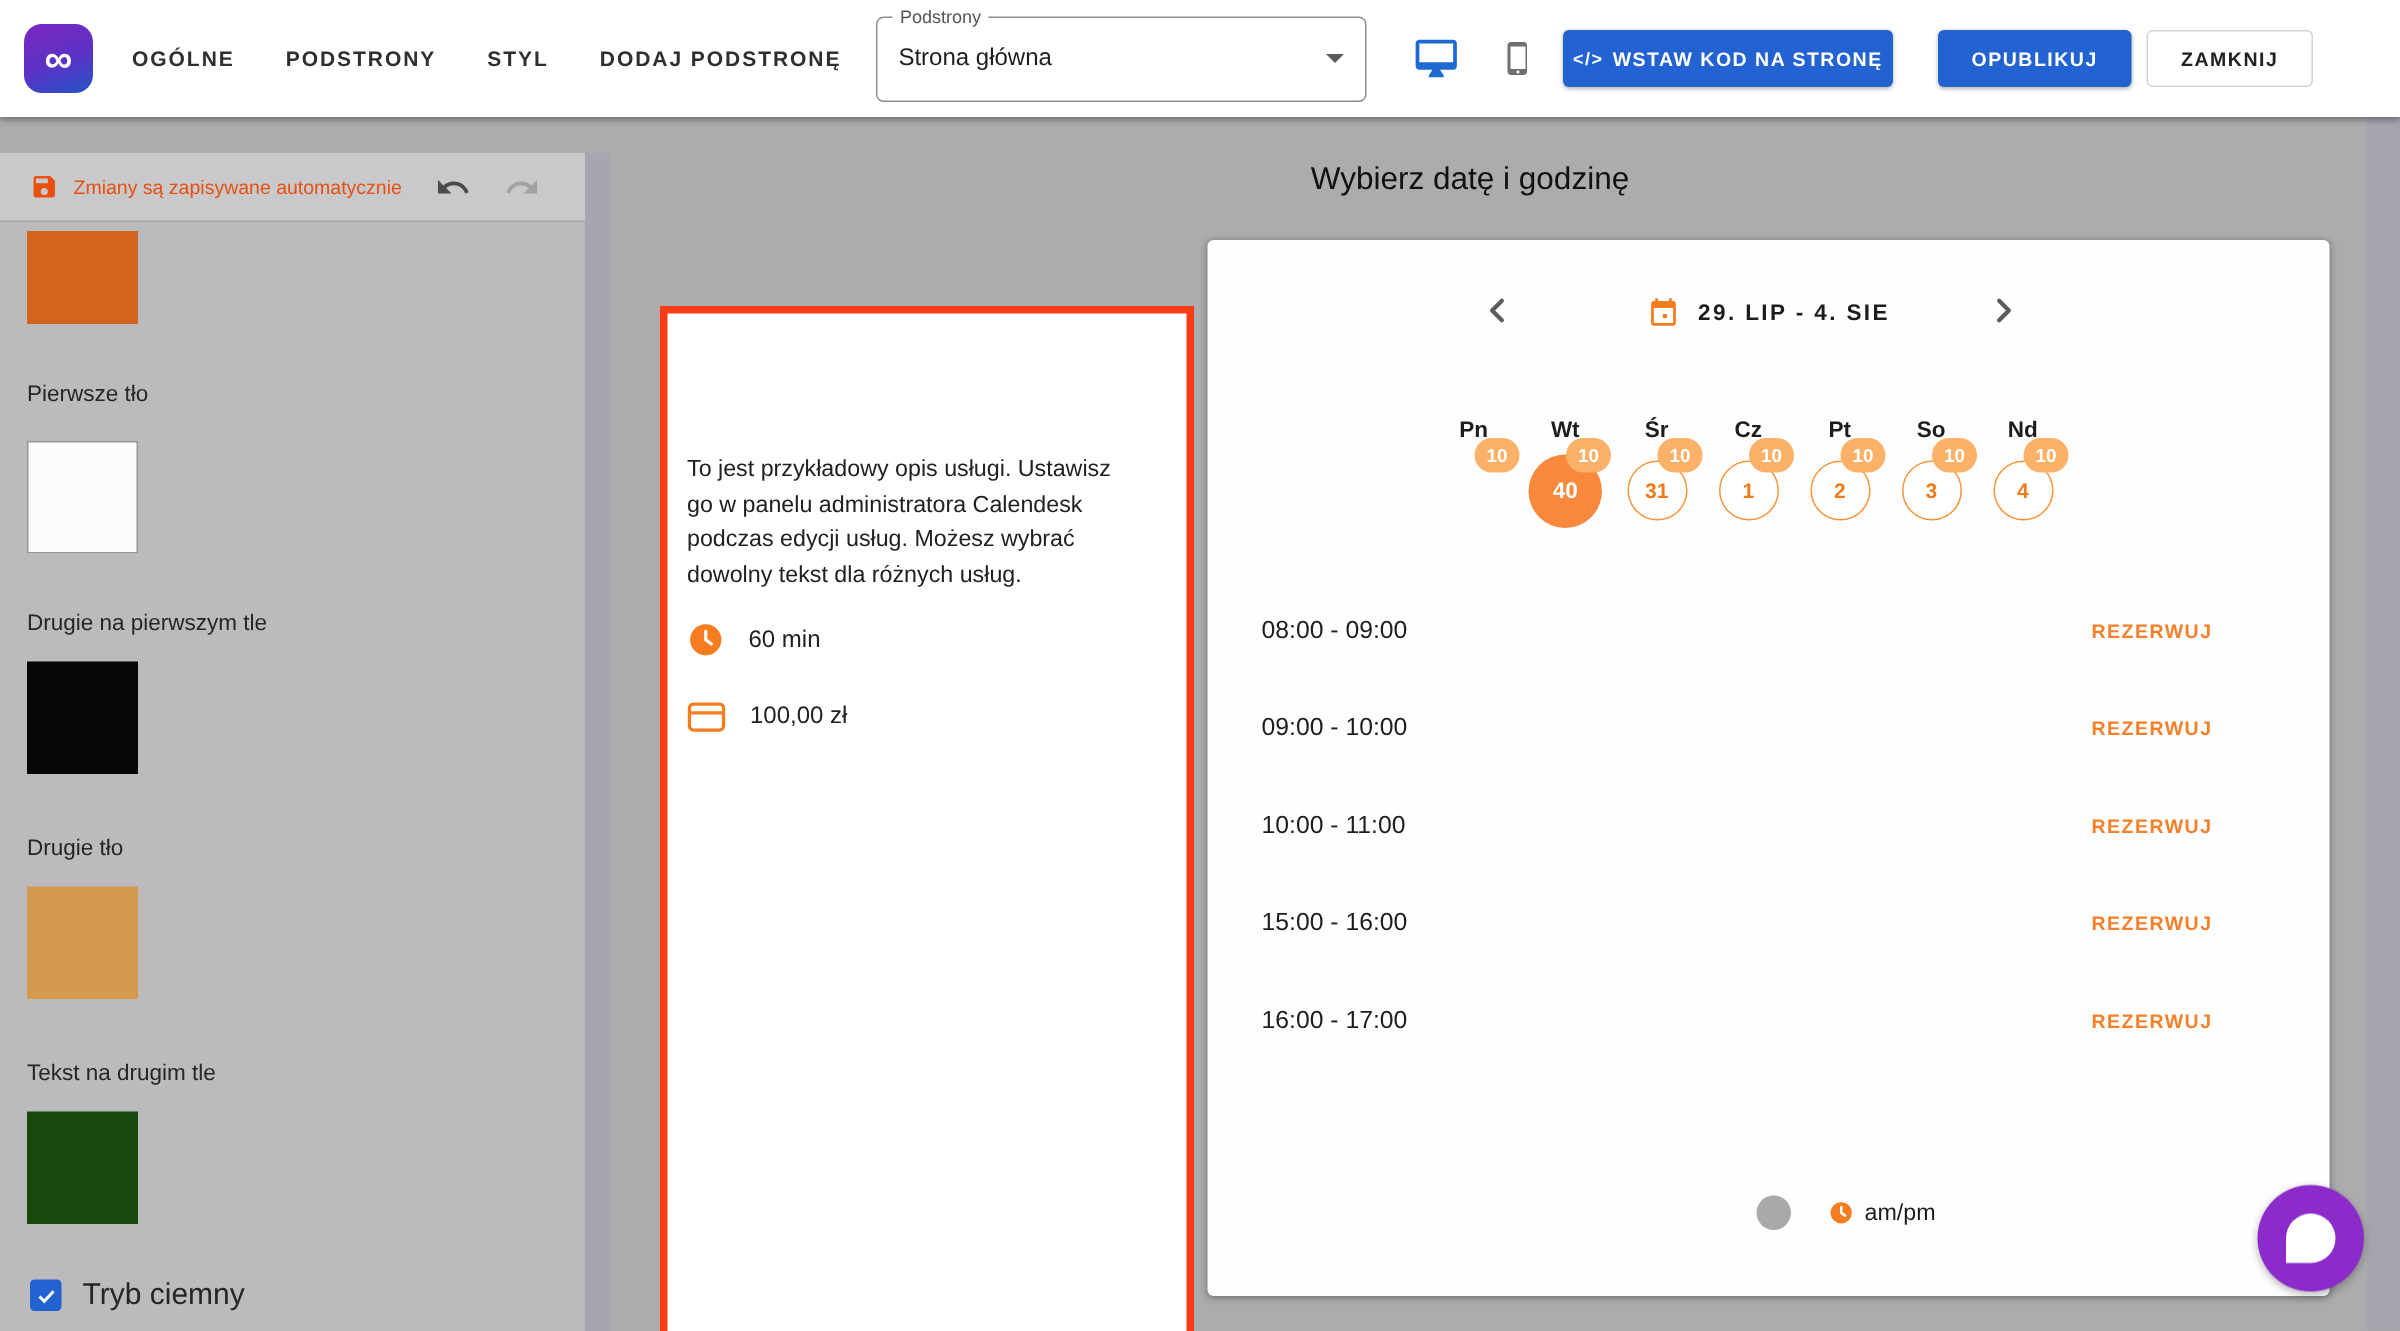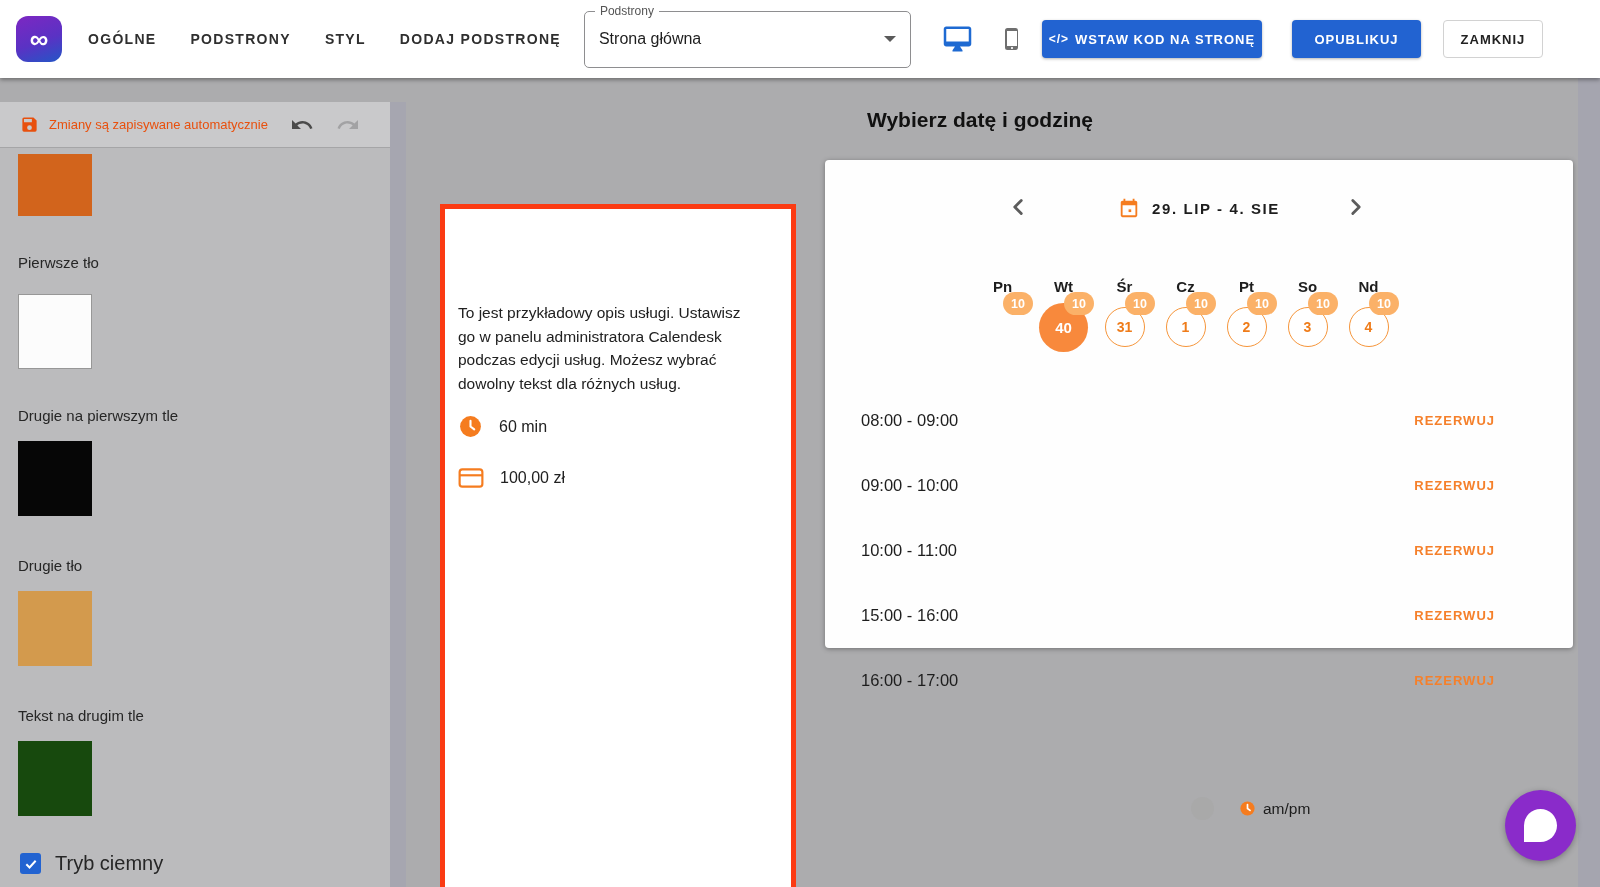--- a/index.html
+++ b/index.html
@@ -24,21 +24,21 @@
   .page-select .value { font-size:16px; color:#1e1e1e; }
   .page-select .caret { margin-left:auto; width:0; height:0; border-left:6px solid transparent;
     border-right:6px solid transparent; border-top:6px solid #5a5a5a; }
   .device-icons { display:flex; align-items:center; margin-left:30px; gap:26px; }
   .dev-btn { cursor:pointer; display:flex; align-items:center; }
   .btn { height:38px; border-radius:4px; display:flex; align-items:center; justify-content:center;
     font-size:13px; font-weight:700; letter-spacing:1px; cursor:pointer; white-space:nowrap; }
   .btn-blue { background:#2263d1; color:#fff; box-shadow:0 1px 3px rgba(0,0,0,.3); }
   .btn-insert { width:220px; margin-left:18px; gap:6px; }
   .btn-publish { width:129px; margin-left:30px; }
-  .btn-close { width:100px; margin-left:22px; background:#fff; color:#222;
+  .btn-close { width:111px; margin-left:10px; background:#fff; color:#222;
     border:1px solid #d2d2d2; }
   .code-glyph { font-size:12px; font-weight:700; }
 
   
   .sidebar { position:fixed; left:0; top:62px; width:406px; height:809px;
     background:#bbbbbd; z-index:10;margin-top:40px; }
   .sidebar-header { position:absolute; left:0; top:0; width:100%; height:46px;
     background:#c9c9cb; border-bottom:1px solid #a5a5a7; display:flex; align-items:center;
     padding:0 12px 0 20px; }
   .autosave-text { color:#e8500e; font-size:13px; margin-left:10px; flex:0 0 auto; }
@@ -51,36 +51,36 @@
   .checkbox { width:21px; height:21px; background:#2263d1; border-radius:3px; cursor:pointer;
     display:flex; align-items:center; justify-content:center; }
   .checkbox-label { font-size:20px; color:#262626; }
   .sidebar-scrollbar { position:absolute; right:0; top:0; width:16px; height:100%;
     background:#a6a6b0; cursor:pointer; }
 
   
   .main { position:fixed; left:406px; top:78px; width:1194px; height:809px;
     background:#acacae; }
   .preview-title { position:absolute; top:30px; left:0; width:1148px; text-align:center;
-    font-size:21px; font-weight:700; color:#111; }
+    font-size:21px; font-weight:400; color:#111; }
   .main-scrollbar { position:fixed; right:0; top:78px; width:22px; height:809px;
     background:#a5a5af; cursor:pointer; }
 
   
   .service-card { position:absolute; left:34px; top:82px; width:356px; height:802px;
     background:#fff; border:5px solid #fb3b13;margin-top:44px; }
   .service-desc { position:absolute; left:13px; top:92px; width:300px; font-size:15.5px;
     line-height:1.52; color:#212121; }
   .feature-row { position:absolute; left:13px; display:flex; align-items:center; gap:16px; }
   .feature-row.duration { top:205px; }
   .feature-row.price { top:258px; }
   .feature-text { font-size:16px; color:#212121; }
 
   
-  .calendar-card { position:absolute; left:419px; top:82px; width:748px; height:488px;
+  .calendar-card { position:absolute; left:399px; top:82px; width:748px; height:704px;
     background:#fefefe; border-radius:4px; box-shadow:0 1px 5px rgba(0,0,0,.35); }
   .cal-header { position:absolute; top:30px; left:0; width:100%; height:36px; }
   .chev { position:absolute; top:4px; cursor:pointer; }
   .chev-left { left:180px; }
   .chev-right { left:518px; }
   .cal-range { position:absolute; left:0; top:0; width:100%; height:36px;
     display:flex; align-items:center; justify-content:center; gap:12px; cursor:pointer; }
   .cal-range-text { font-size:15px; font-weight:700; letter-spacing:1.6px; color:#1d1d1d; }
 
   .days-row { position:absolute; top:118px; left:147px; display:flex; }

